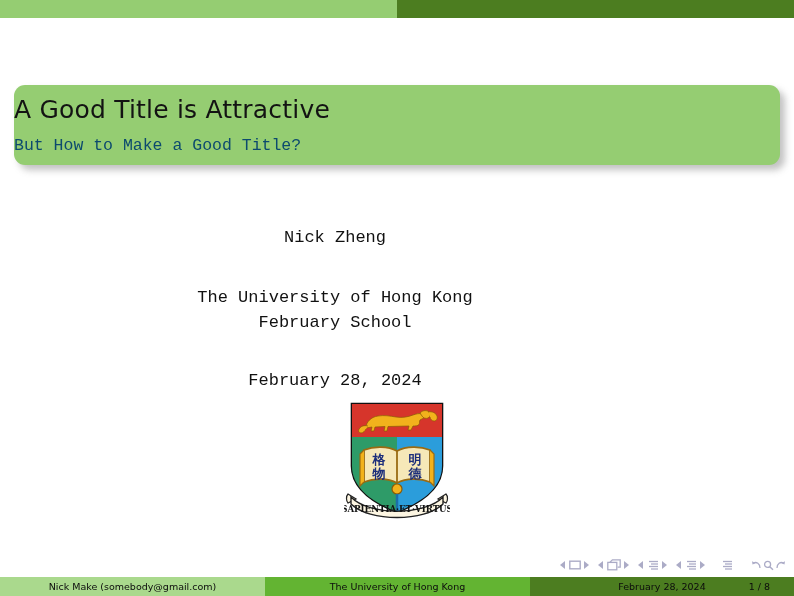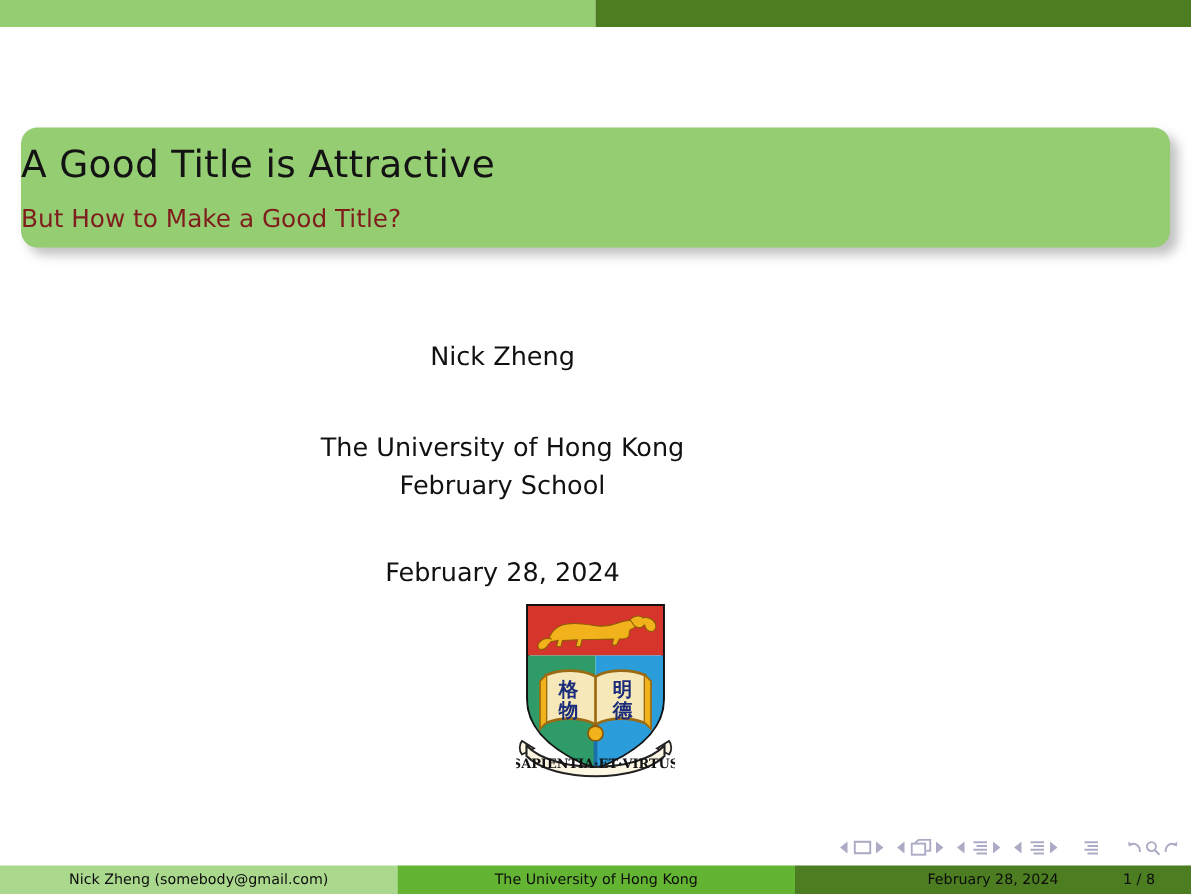--- a/index.html
+++ b/index.html
@@ -51,32 +51,34 @@
   }
   .title-main {
     font-size: 25px;
     color: #131313;
     letter-spacing: 0.2px;
     margin-bottom: 12px;
     text-align: center;
   }
   .title-sub {
     font-size: 16.5px;
-    color: #7f1d1d;
+    color: #0c4a6e;
     text-align: center;
+    font-family: Liberation Mono, monospace;
   }
 
   
   .center-col {
     position: absolute;
     left: 0;
     top: 215px;
     width: 670px;
     text-align: center;
     color: #111111;
+    font-family: Liberation Mono, monospace;
   }
   .author {
     font-size: 17px;
     margin: 0;
     padding-top: 13px;
   }
   .institute {
     font-size: 17px;
     margin: 0;
     padding-top: 39px;
@@ -351,21 +353,21 @@
         <svg width="11" height="11" viewBox="0 0 11 11">
           <path d="M2 8 C2 3.5 5.5 1.5 8.5 3" fill="none" stroke="#3a3a7a" stroke-width="1.3"></path>
           <path d="M10 1.2 L9.5 4.4 L6.4 3.2 Z" fill="#3a3a7a"></path>
         </svg>
       </span>
   </div>
 </div>
 
 <div class="footer">
   <div class="foot-sec foot-author">
-    <span>Nick Zheng  (somebody@gmail.com)</span>
+    <span>Nick Make  (somebody@gmail.com)</span>
   </div>
   <div class="foot-sec foot-inst">
     <span>The University of Hong Kong</span>
   </div>
   <div class="foot-sec foot-date">
     <span>February 28, 2024</span>
     <span class="foot-page">1 / 8</span>
   </div>
 </div>
 

